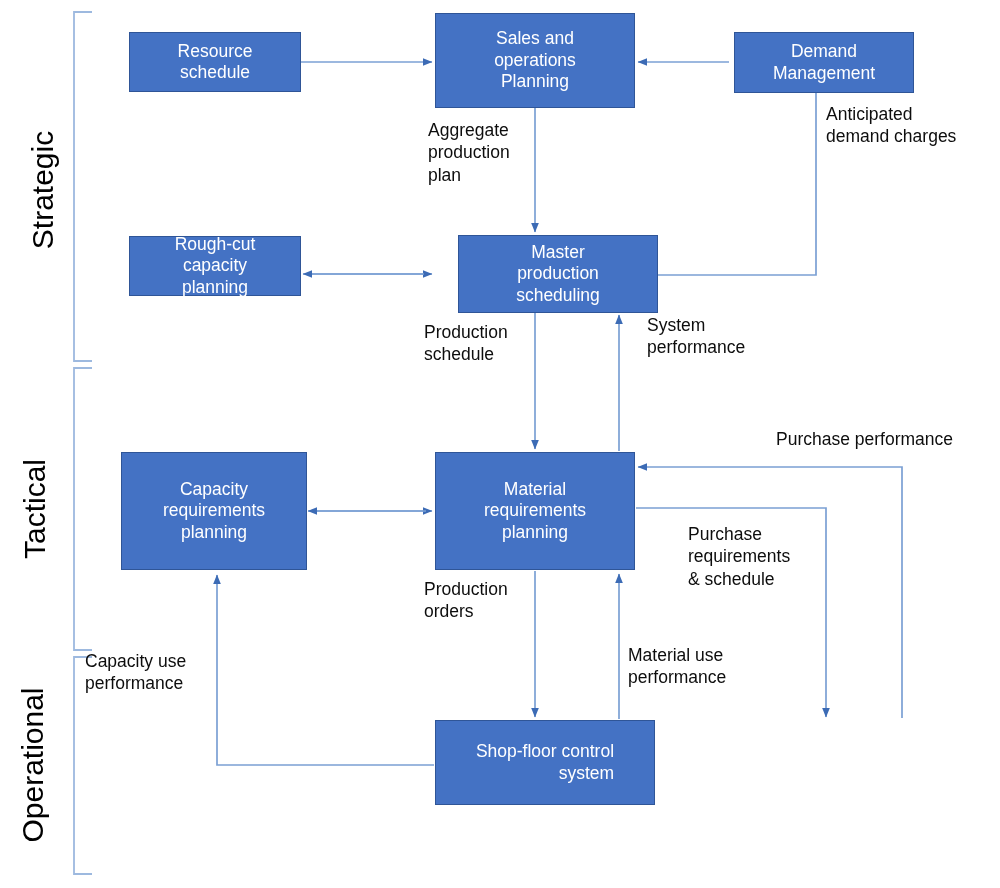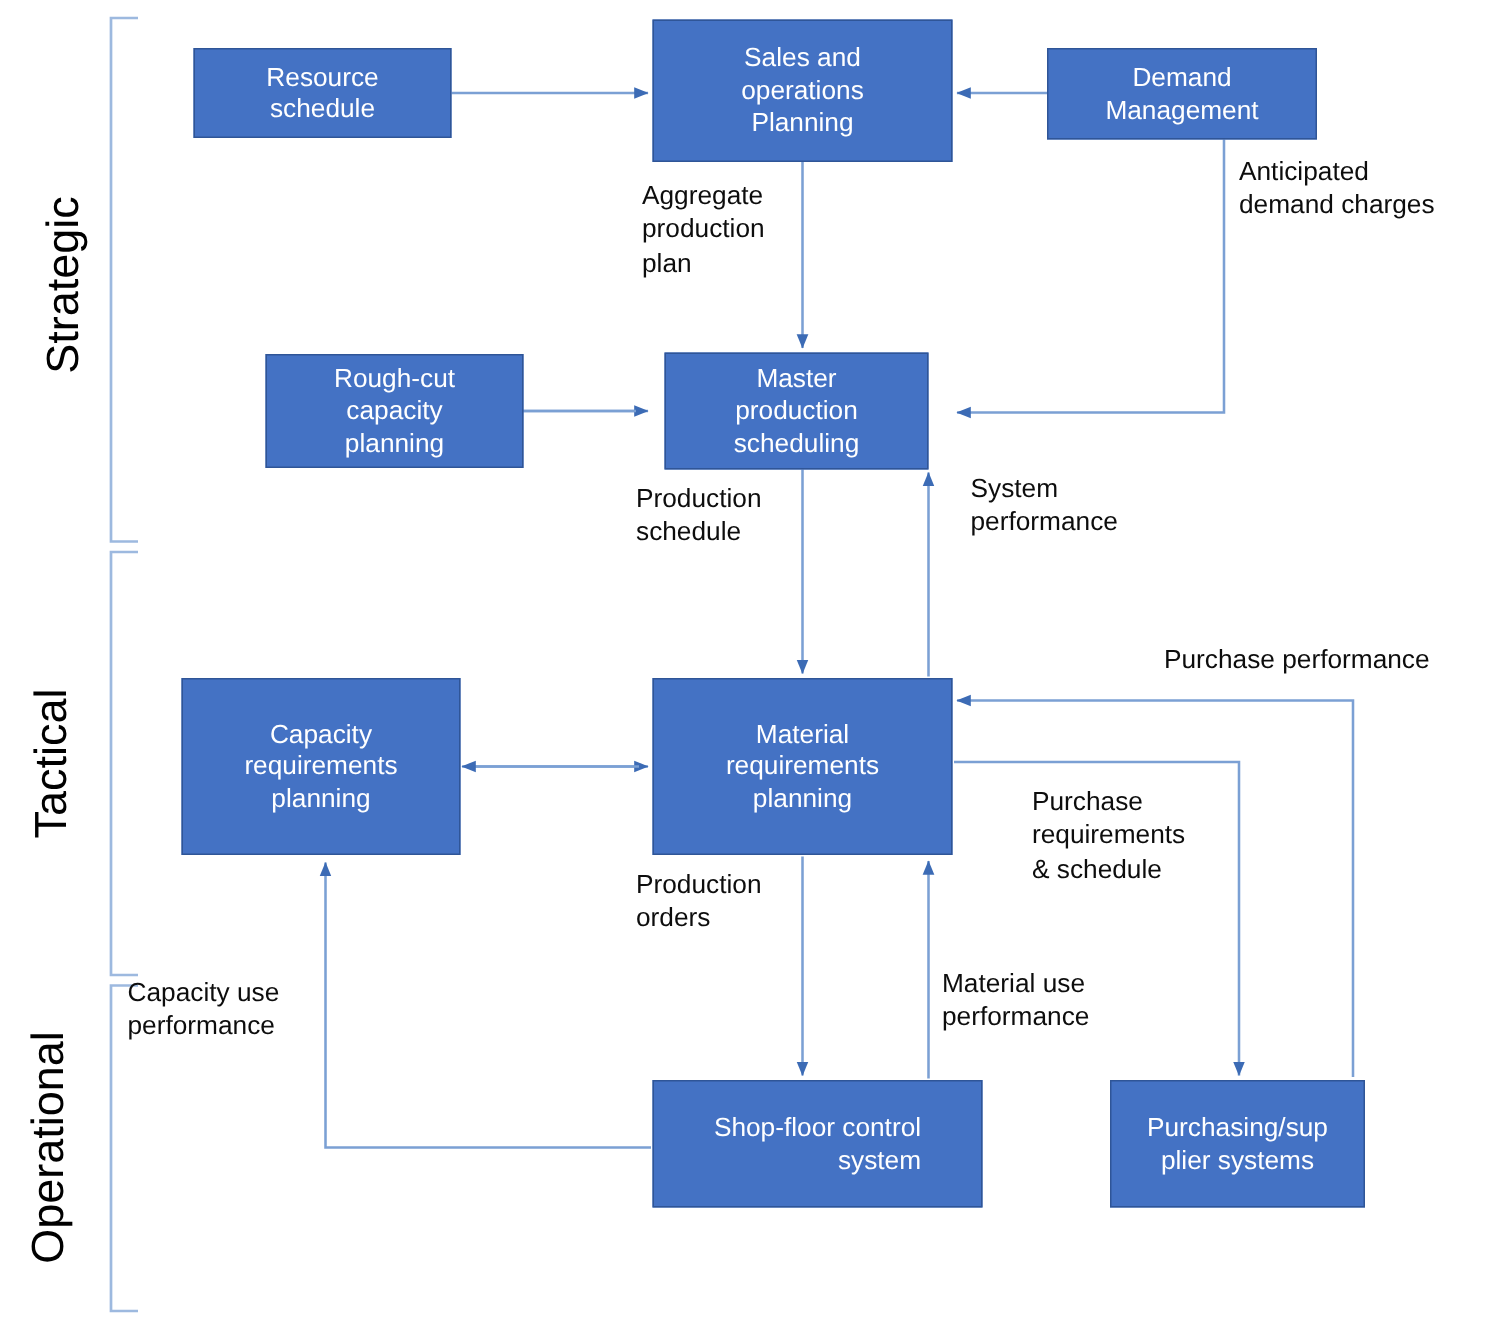--- a/index.html
+++ b/index.html
@@ -118,44 +118,42 @@
   <div class="tier-label" style="left:-60px; top:492px; width:190px;">Tactical</div>
   <div class="tier-label" style="left:-62px; top:748px; width:190px;">Operational</div>
 
   <div class="node" style="left:129px; top:32px; width:172px; height:60px;">Resource
 schedule</div>
 
   <div class="node" style="left:435px; top:13px; width:200px; height:95px;">Sales and
 operations
 Planning</div>
 
-  <div class="node" style="left:698px; top:32px; width:180px; height:61px;">Demand
+  <div class="node" style="left:734px; top:32px; width:180px; height:61px;">Demand
 Management</div>
 
-  <div class="node" style="left:129px; top:236px; width:172px; height:76px;margin-left:48px;">Rough-cut
+  <div class="node" style="left:129px; top:236px; width:172px; height:60px;">Rough-cut
 capacity
 planning</div>
 
-  <div class="node" style="left:443px; top:235px; width:176px; height:78px;text-align:center;">Master
+  <div class="node" style="left:458px; top:235px; width:200px; height:78px;text-align:center;">Master
 production
 scheduling</div>
 
   <div class="node" style="left:121px; top:452px; width:186px; height:118px;">Capacity
 requirements
 planning</div>
 
   <div class="node" style="left:435px; top:452px; width:200px; height:118px;">Material
 requirements
 planning</div>
 
   <div class="node" style="left:435px; top:720px; width:220px; height:85px;text-align:right;">Shop-floor control
 system</div>
 
-  <div class="node" style="left:740px; top:720px; width:170px; height:85px;">Purchasing/sup
-plier systems</div>
 
   <div class="edge-label" style="left:428px; top:119px; width:122px;">Aggregate
 production
 plan</div>
 
   <div class="edge-label" style="left:826px; top:103px; width:180px;">Anticipated
 demand charges</div>
 
   <div class="edge-label" style="left:424px; top:321px; width:122px;">Production
 schedule</div>

